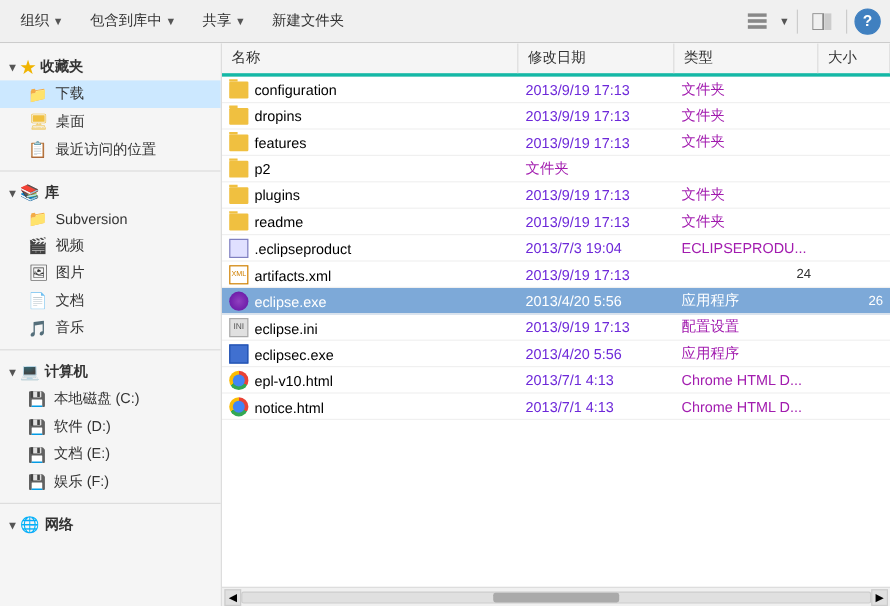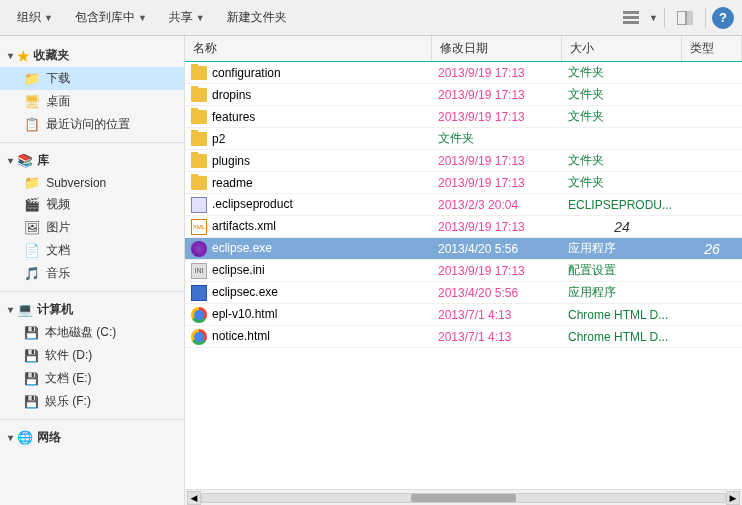--- a/index.html
+++ b/index.html
@@ -125,21 +125,21 @@
     .file-area {
       flex: 1;
       display: flex;
       flex-direction: column;
       overflow: hidden;
     }
     .file-header {
       display: grid;
       grid-template-columns: 1fr 130px 120px 60px;
       background: #f5f5f5;
-      border-bottom: 1px solid #14b8a6;
+      border-bottom: 3px solid #14b8a6;
       padding: 0;
     }
     .file-header-cell {
       padding: 4px 8px;
       font-size: 12px;
       color: #333;
       border-right: 1px solid #ddd;
       cursor: pointer;
       user-select: none;
     }
@@ -158,21 +158,21 @@
     }
     .file-row.selected {
       background: #7da9d8;
       color: #fff;
     }
     .file-row.selected .file-type, .file-row.selected .file-date, .file-row.selected .file-size {
       color: #fff;
     }
     .file-name-cell {
       display: flex;
-      align-items: flex-start;
+      align-items: flex-end;
       gap: 5px;
       padding: 2px 6px;
       font-size: 12px;
       overflow: hidden;
       text-overflow: ellipsis;
       white-space: nowrap;
     }
     .file-icon-folder {
       width: 16px;
       height: 14px;
@@ -188,33 +188,32 @@
       top: -3px;
       left: 0;
       width: 7px;
       height: 3px;
       background: #f0c040;
       border-radius: 1px 1px 0 0;
     }
     .file-date {
       padding: 2px 6px;
       font-size: 12px;
-      color: #ec4899;
+      color: #6d28d9;
     }
     .file-type {
       padding: 2px 6px;
       font-size: 12px;
-      color: #15803d;
+      color: #a21caf;
     }
     .file-size {
       padding: 2px 6px;
-      font-size: 14px;
+      font-size: 11px;
       color: #333;
-      text-align: center;
-      font-style: italic;
+      text-align: right;
     }
 
     
     .file-icon-eclipse {
       width: 16px;
       height: 16px;
       background: radial-gradient(circle, #9040c0, #6010a0);
       border-radius: 50%;
       display: inline-block;
       flex-shrink: 0;
@@ -438,22 +437,22 @@
         <span>网络</span>
       </div>
     </div>
   </div>
 
   <div class="file-area">
 
     <div class="file-header">
       <div class="file-header-cell">名称</div>
       <div class="file-header-cell">修改日期</div>
+      <div class="file-header-cell">类型</div>
       <div class="file-header-cell">大小</div>
-      <div class="file-header-cell">类型</div>
     </div>
 
     <div class="file-list" id="file-list">
         <div class="file-row">
       <div class="file-name-cell">
         <span class="file-icon-folder"></span>
         <span>configuration</span>
       </div>
       <div class="file-date">2013/9/19 17:13</div>
       <div class="file-type">文件夹</div>
@@ -501,21 +500,21 @@
       </div>
       <div class="file-date">2013/9/19 17:13</div>
       <div class="file-type">文件夹</div>
       <div class="file-size"></div>
     </div>
         <div class="file-row">
       <div class="file-name-cell">
         <span class="file-icon-eclipse-product"></span>
         <span>.eclipseproduct</span>
       </div>
-      <div class="file-date">2013/2/3 20:04</div>
+      <div class="file-date">2013/7/3 19:04</div>
       <div class="file-type">ECLIPSEPRODU...</div>
       <div class="file-size"></div>
     </div>
         <div class="file-row">
       <div class="file-name-cell">
         <span class="file-icon-xml" style="display:inline-flex;width:16px;height:16px;background:#fff;border:1px solid #d08000;font-size:6px;align-items:center;justify-content:center;flex-shrink:0;color:#d08000;">XML</span>
         <span>artifacts.xml</span>
       </div>
       <div class="file-date">2013/9/19 17:13</div>
       <div class="file-size">24</div>

